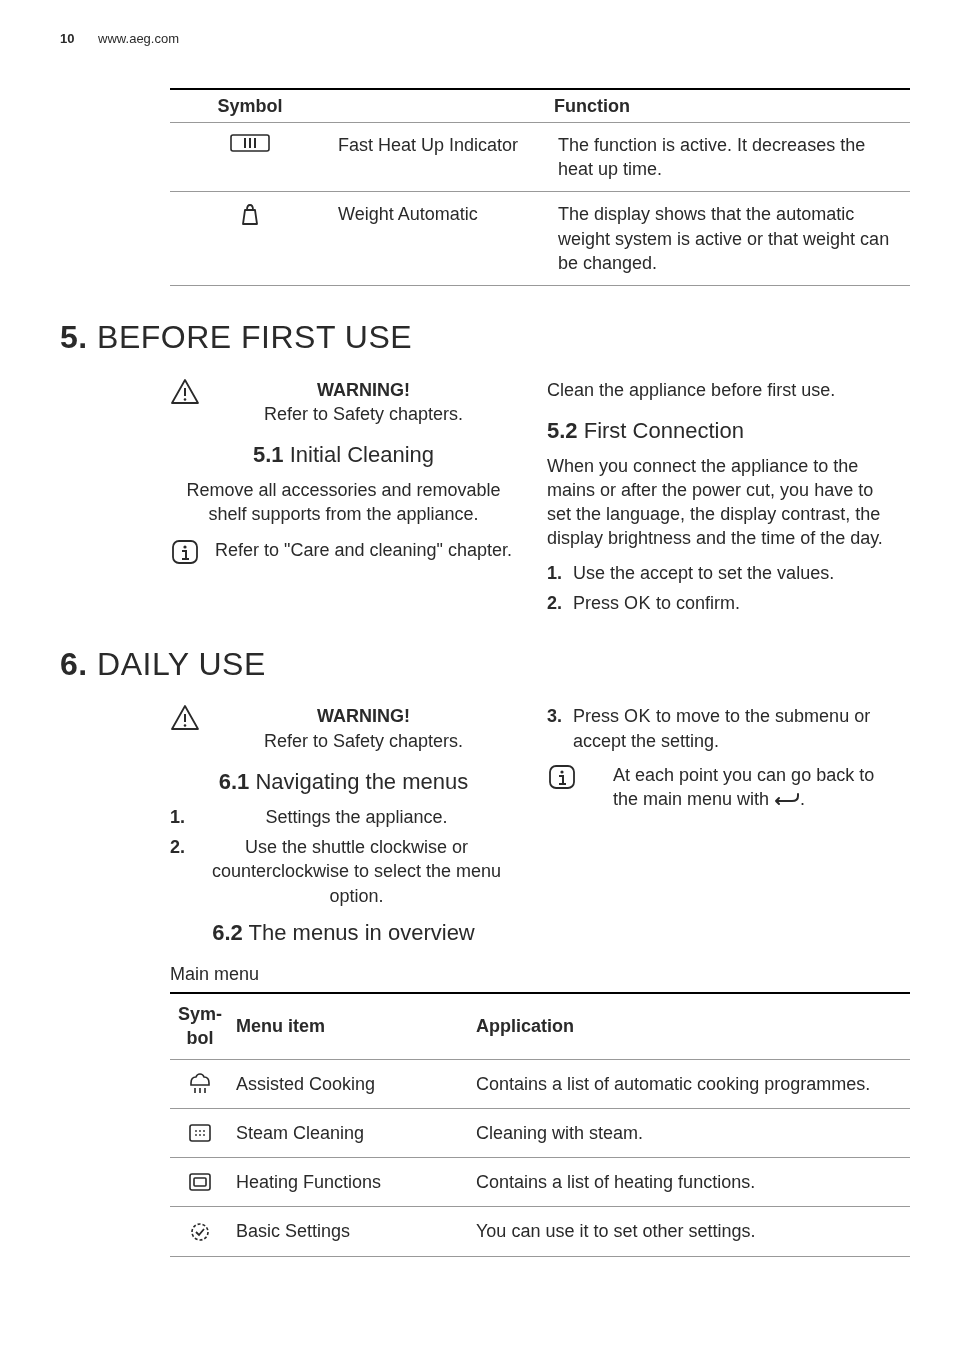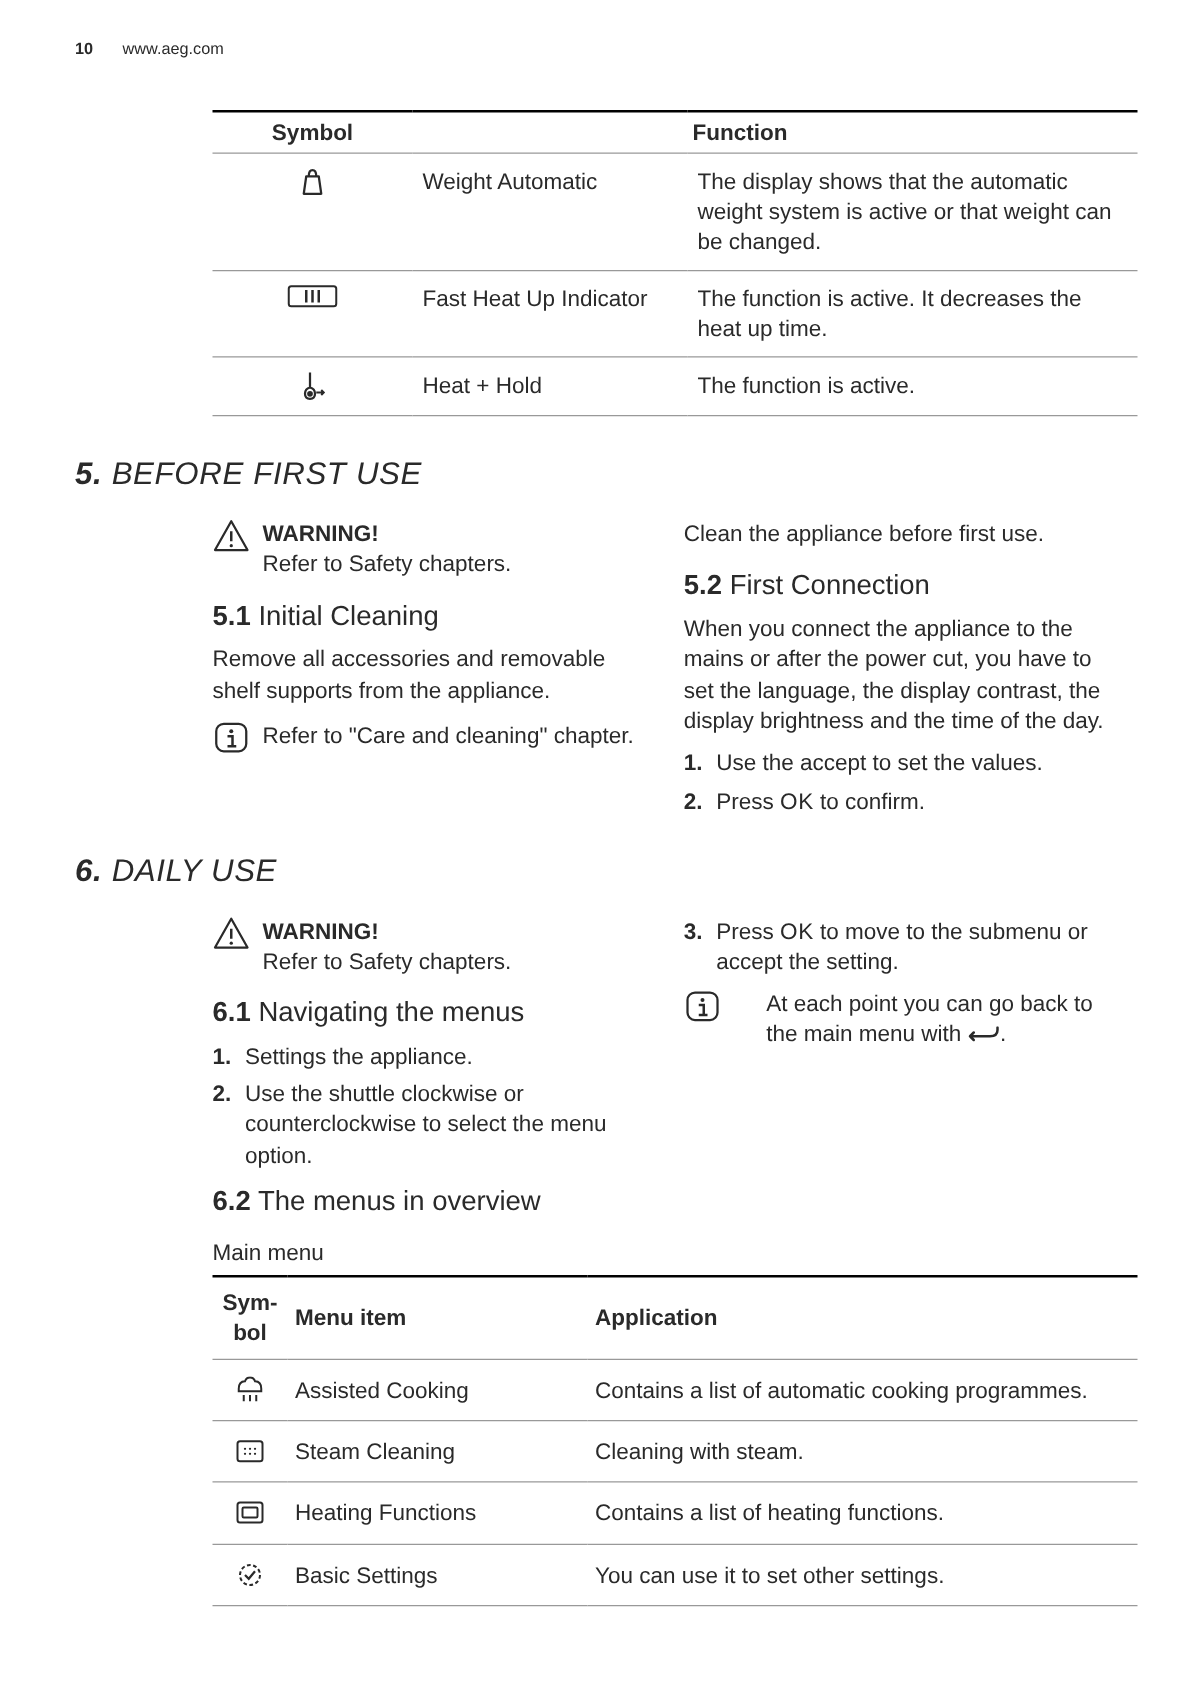--- a/index.html
+++ b/index.html
@@ -16,25 +16,25 @@
     margin-bottom: 40px;
   }
   .page-number { font-weight: 700; margin-right: 20px; }
   .page-url { font-weight: 400; }
   .table-top { width: 100%; border-collapse: collapse; margin-bottom: 30px; margin-left:110px; width: 740px;}
   .table-top th { text-align: center; padding: 4px 6px; border-top: 2px solid #000; border-bottom: 1px solid #999; font-weight: 700; }
   .table-top td { padding: 10px 8px; border-bottom: 1px solid #999; vertical-align: top; }
   .table-top .col-sym { width: 160px; text-align: center; }
   .table-top .col-name { width: 220px; }
   .table-top .col-func { }
-  .section-heading { font-size: 25px; font-weight:400; margin: 10px 0 18px 0; letter-spacing: 0.5px; font-style: italic; }
+  .section-heading { font-size: 32px; font-weight:400; margin: 10px 0 18px 0; letter-spacing: 0.5px; }
   .section-number { font-weight: 700; }
   .two-col { display: flex; gap: 30px; }
   .col { flex:1; min-width:0; }
-  .col-indent { padding-left:110px; }
+  .col-indent { padding-left:110px;text-align:center; }
   .callout { display:flex; align-items:flex-start; gap:10px; margin-bottom:14px; }
   .callout .icon-box { flex:0 0 30px; height:28px; display:flex; align-items:center; justify-content:center; }
   .callout .text { flex:1; }
   .callout .title { font-weight:700; display:block; }
   .sub-heading { font-size:22px; font-weight:400; margin: 8px 0 8px 0; }
   .sub-heading .num { font-weight:700; }
   ol.steps { list-style:none; counter-reset: step; padding:0; margin:0 0 10px 0; }
   ol.steps li { counter-increment: step; padding-left:26px; position:relative; margin-bottom:6px; }
   ol.steps li::before { content: counter(step) "."; position:absolute; left:0; font-weight:700; }
   .inline-ok { font-weight:400; font-size:18px; letter-spacing:0.5px; }
@@ -61,55 +61,42 @@
     <tr>
       <th class="col-sym">Symbol</th>
       <th class="col-name"></th>
       <th class="col-func" style="text-align:left; padding-left:4px;">Function</th>
     </tr>
   </thead>
   <tbody>
     <tr>
       <td class="icon-cell">
         <span>
-          <svg width="24" height="24" viewBox="0 0 24 24">
-              <path d="M7 8 L17 8 L19 22 L5 22 Z" fill="none" stroke="#2a2a2a" stroke-width="1.8" stroke-linejoin="round"></path>
-              <path d="M9 8 Q9 3 12 3 Q15 3 15 8" fill="none" stroke="#2a2a2a" stroke-width="1.8"></path>
-            </svg>
-        </span>
-      </td>
-      <td>Weight Automatic</td>
-      <td>The display shows that the automatic weight system is active or that weight can be changed.</td>
-    </tr>
-    <tr>
-      <td class="icon-cell">
-        <span>
           <svg width="50" height="20" viewBox="0 0 50 20">
               <rect x="6" y="2" width="38" height="16" rx="2" fill="none" stroke="#2a2a2a" stroke-width="1.6"></rect>
               <line x1="20" y1="5" x2="20" y2="15" stroke="#2a2a2a" stroke-width="2"></line>
               <line x1="25" y1="5" x2="25" y2="15" stroke="#2a2a2a" stroke-width="2"></line>
               <line x1="30" y1="5" x2="30" y2="15" stroke="#2a2a2a" stroke-width="2"></line>
             </svg>
         </span>
       </td>
       <td>Fast Heat Up Indicator</td>
       <td>The function is active. It decreases the heat up time.</td>
     </tr>
     <tr>
       <td class="icon-cell">
         <span>
-          <svg width="24" height="26" viewBox="0 0 24 26">
-              <path d="M10 2 L10 14 Q6 15 6 19 Q6 23 10 23 Q14 23 14 19 Q14 15 10 14" fill="none" stroke="#2a2a2a" stroke-width="1.8"></path>
-              <circle cx="10" cy="19" r="2.3" fill="#2a2a2a"></circle>
-              <path d="M15 18 L21 18 M19 16 L21 18 L19 20" fill="none" stroke="#2a2a2a" stroke-width="1.6"></path>
-            </svg>
-        </span>
-      </td>
-      <td>Heat + Hold</td>
-      <td>The function is active.</td>
+          <svg width="24" height="24" viewBox="0 0 24 24">
+              <path d="M7 8 L17 8 L19 22 L5 22 Z" fill="none" stroke="#2a2a2a" stroke-width="1.8" stroke-linejoin="round"></path>
+              <path d="M9 8 Q9 3 12 3 Q15 3 15 8" fill="none" stroke="#2a2a2a" stroke-width="1.8"></path>
+            </svg>
+        </span>
+      </td>
+      <td>Weight Automatic</td>
+      <td>The display shows that the automatic weight system is active or that weight can be changed.</td>
     </tr>
   </tbody>
 </table>
 
 <h2 class="section-heading">
   <span class="section-number">5.</span><span> BEFORE FIRST USE</span>
 </h2>
 
 <div class="two-col">
   <div class="col col-indent">

